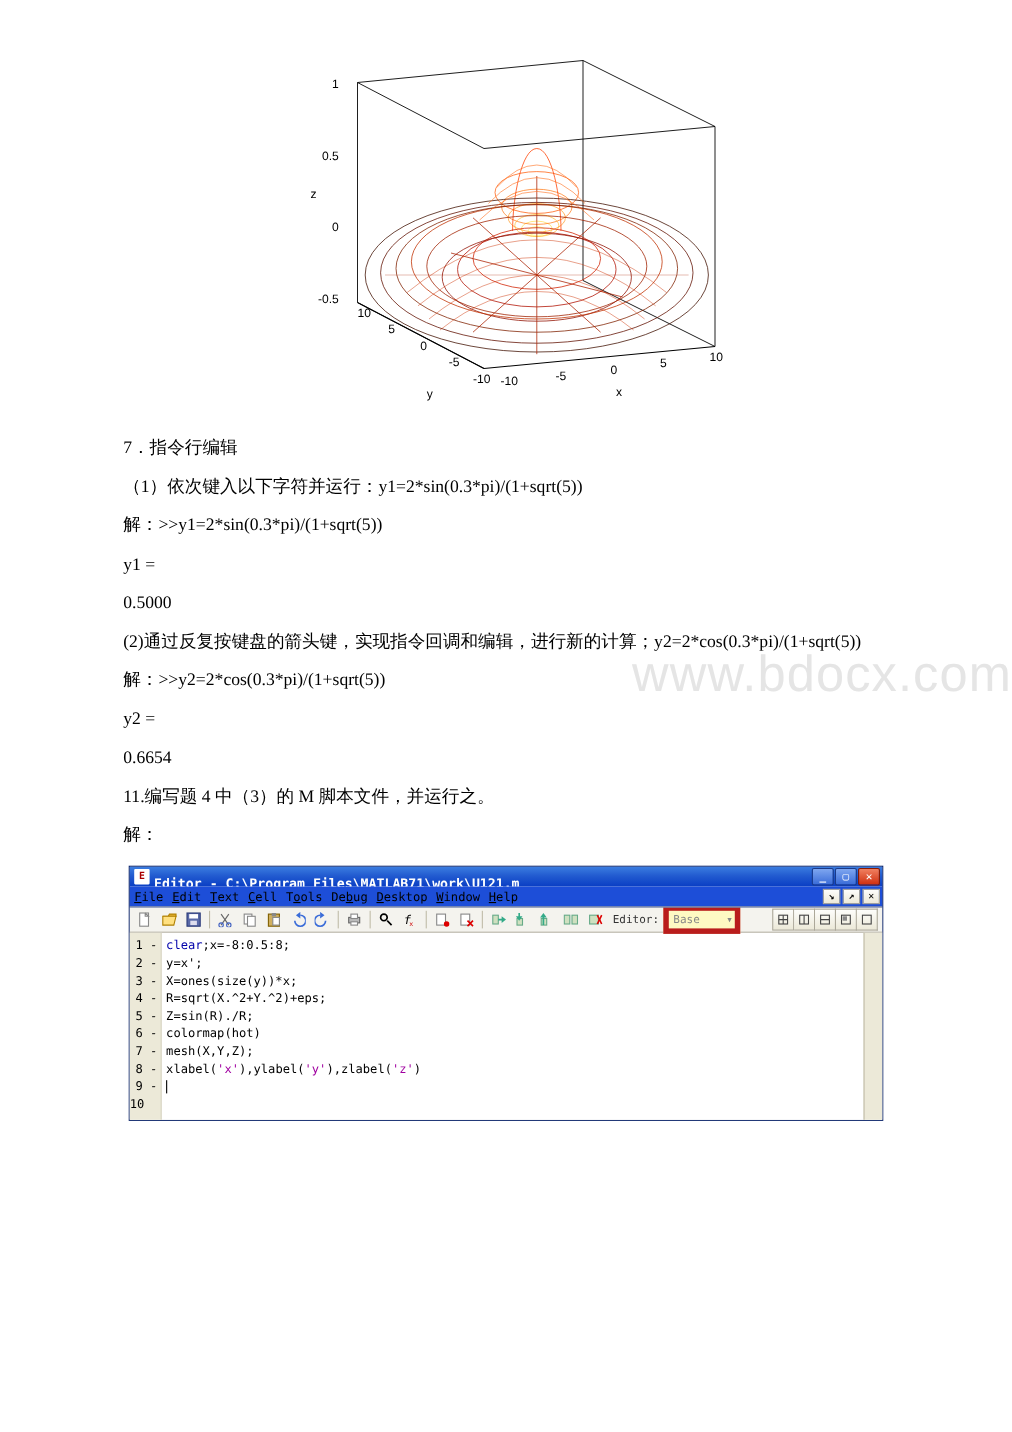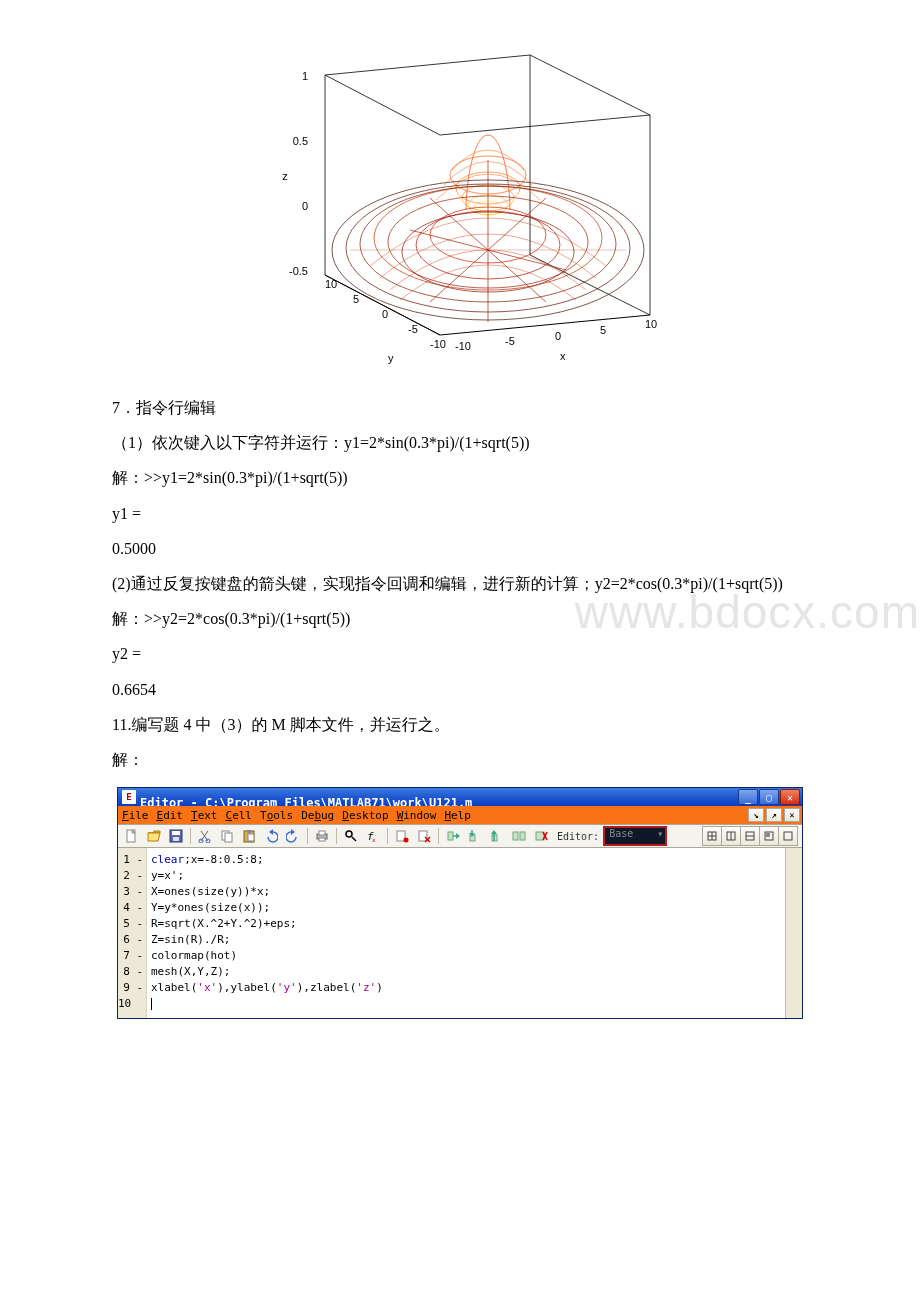--- a/index.html
+++ b/index.html
@@ -71,21 +71,21 @@
     width: 18px; height: 14px;
     background: linear-gradient(180deg,#7ea6f0,#3a6cd8);
     border: 1px solid #1a3a8a;
     border-radius: 2px;
     display: inline-flex; align-items: center; justify-content: center;
     color: #fff; font-size: 10px; font-weight: bold;
     cursor: pointer;
   }
   .win-btn.close { background: linear-gradient(180deg,#f08060,#d03010); border-color:#8a1a00;}
   .menu-bar {
-    background: #f97316;
+    background: #1d4ed8;
     border-bottom: 1px solid #aca899;
     height: 18px;
     display: flex;
     align-items: center;
     font-size: 11px;
     color: #000;
     padding-left: 4px;
     gap: 8px;
     position: relative;
   }
@@ -118,24 +118,24 @@
   .tbtn {
     width: 18px; height: 18px;
     display: inline-flex; align-items: center; justify-content: center;
     cursor: pointer;
     border: 1px solid transparent;
   }
   .tbtn svg { width: 14px; height: 14px; }
   .stack-label { margin-left: 4px; color:#333;}
   .stack-select {
     width: 54px; height: 16px;
-    border: 2px solid #b91c1c;
-    background: #0f172a;
+    border: 5px solid #b91c1c;
+    background: #fef9c3;
     font-size: 10px; color:#888;
-    display: inline-flex; align-items: flex-start; justify-content: space-between;
+    display: inline-flex; align-items: center; justify-content: space-between;
     padding: 0 2px 0 4px;
     margin-left: 2px;
     cursor: not-allowed;
   }
   .tool-right { margin-left: auto; display: flex; gap: 0; }
   .rbtn {
     width: 18px; height: 18px;
     border: 1px solid #aca899; border-left: none;
     background: linear-gradient(180deg,#fdfdfb,#ece9d8);
     display: inline-flex; align-items: center; justify-content: center;
@@ -491,21 +491,20 @@
           <div class="ln">6 <span class="dash">-</span></div>
           <div class="ln">7 <span class="dash">-</span></div>
           <div class="ln">8 <span class="dash">-</span></div>
           <div class="ln">9 <span class="dash">-</span></div>
           <div class="ln">10&nbsp;&nbsp;</div>
         </div>
       <div class="code-area" id="codearea">
           <div class="cl"><span class="kw">clear</span>;x=-8:0.5:8;</div>
           <div class="cl">y=x';</div>
           <div class="cl">X=ones(size(y))*x;</div>
-          <div class="cl">Y=y*ones(size(x));</div>
           <div class="cl">R=sqrt(X.^2+Y.^2)+eps;</div>
           <div class="cl">Z=sin(R)./R;</div>
           <div class="cl">colormap(hot)</div>
           <div class="cl">mesh(X,Y,Z);</div>
           <div class="cl">xlabel(<span class="str">'x'</span>),ylabel(<span class="str">'y'</span>),zlabel(<span class="str">'z'</span>)</div>
           <div class="cl"><span class="cursor"></span></div>
         </div>
       <div class="scrollbar-v"></div>
     </div>
 

